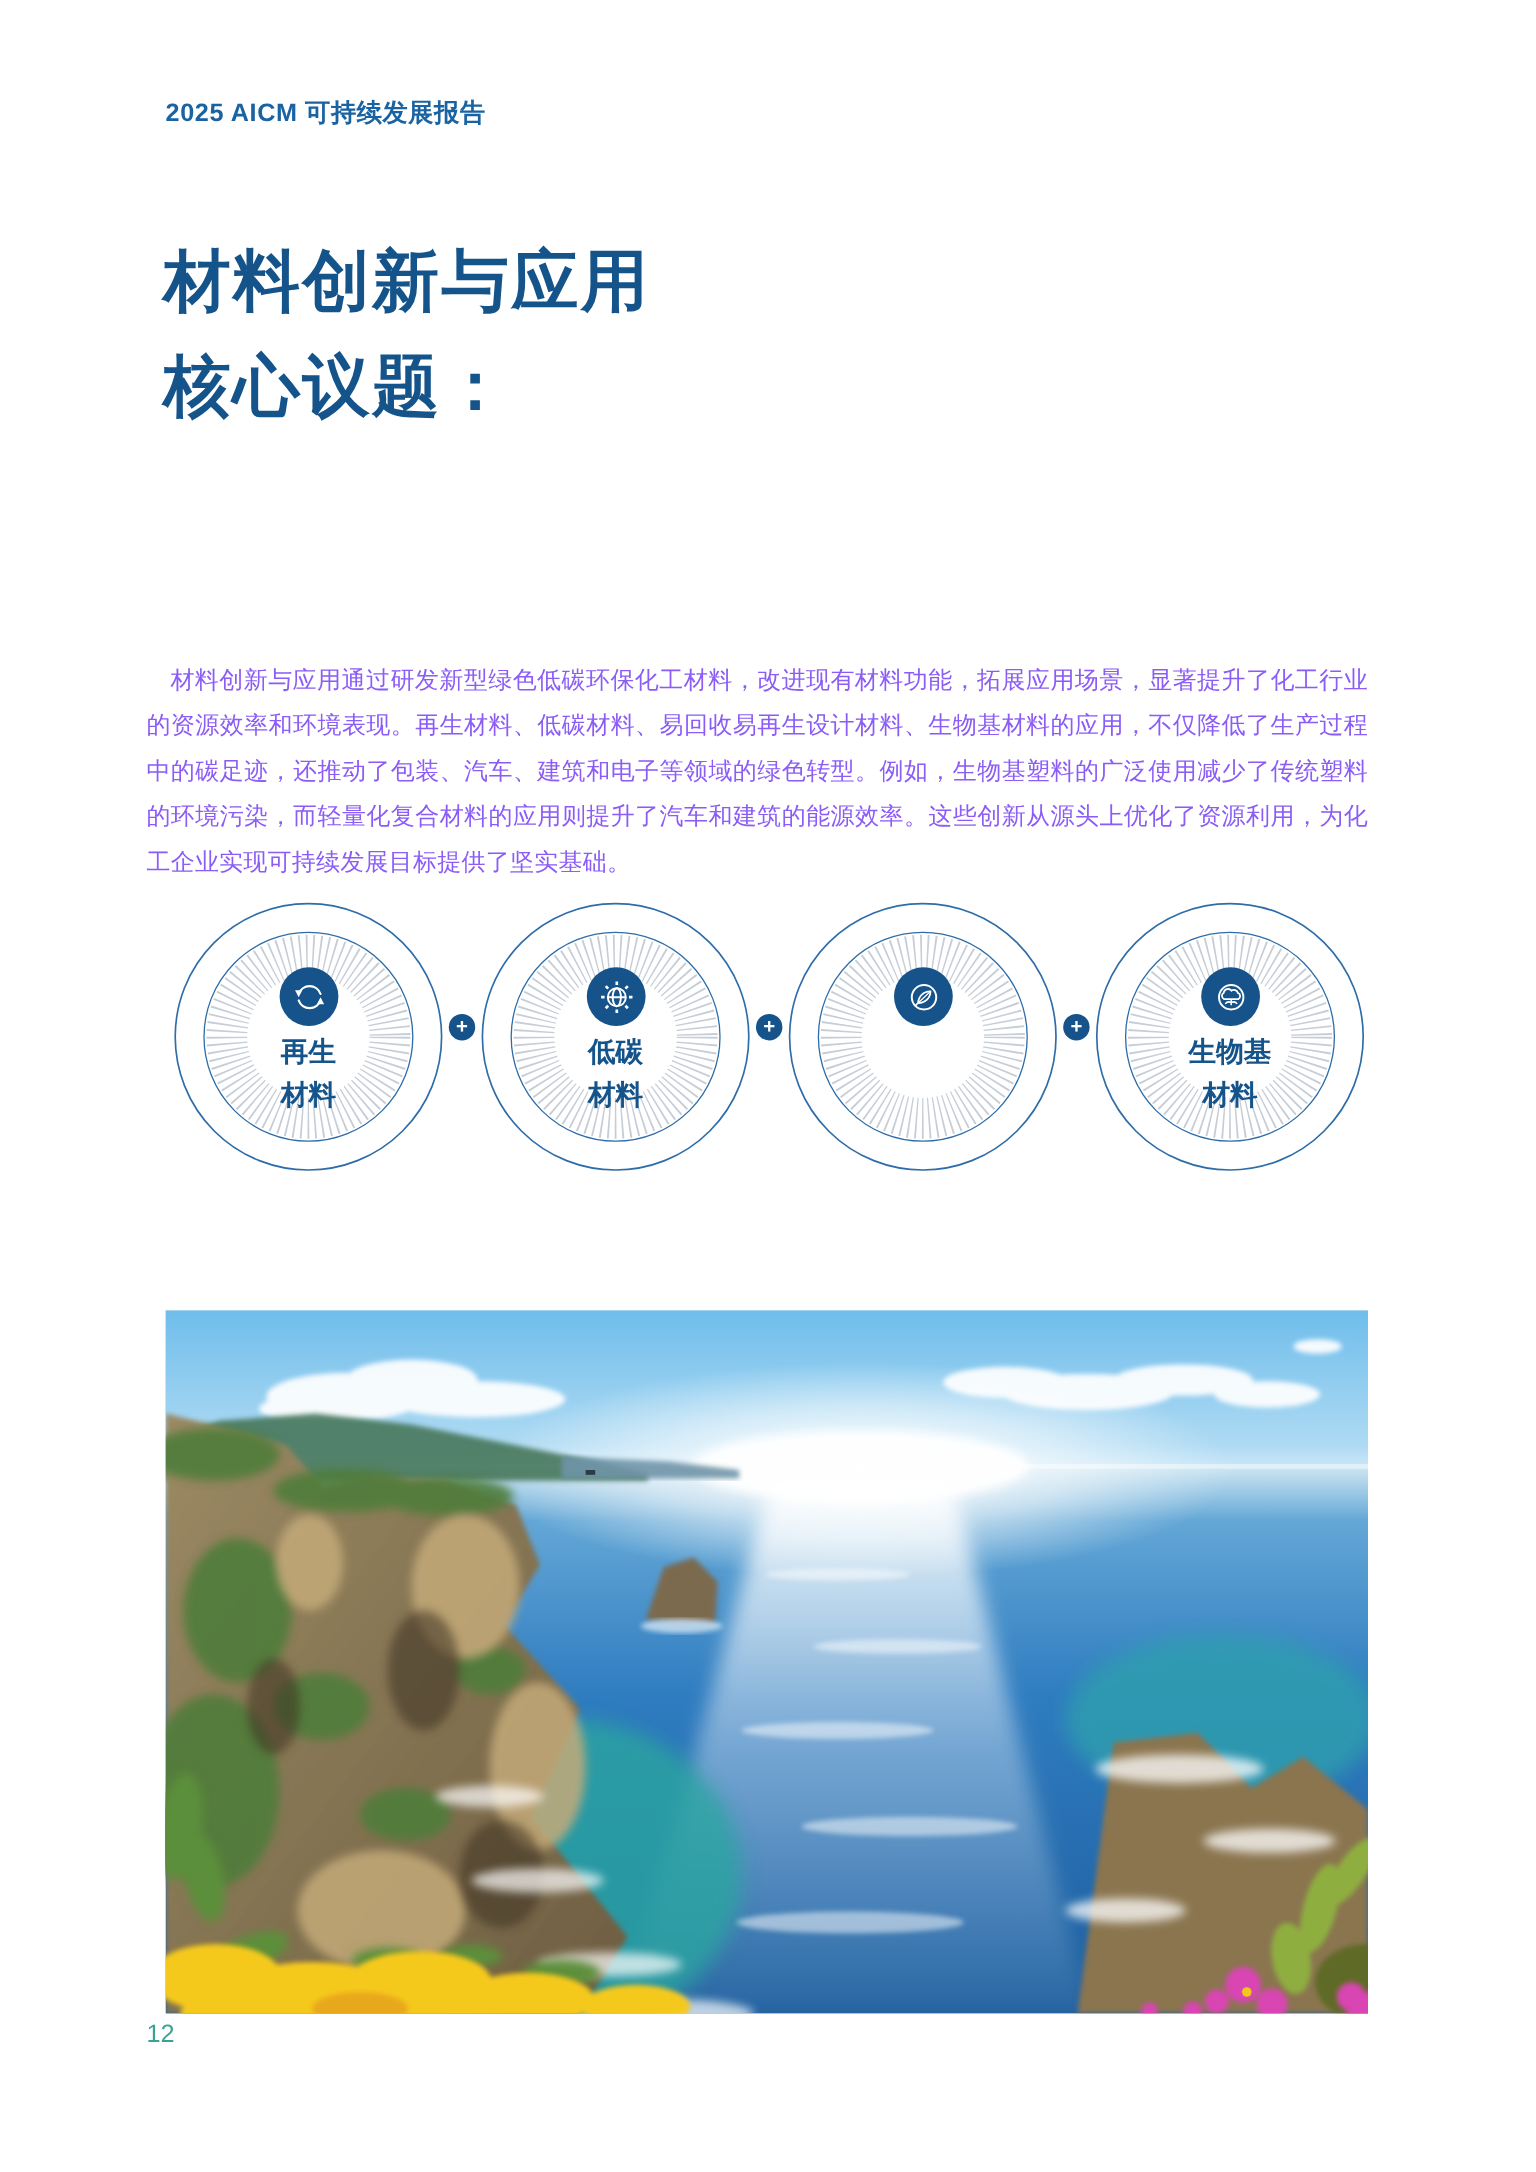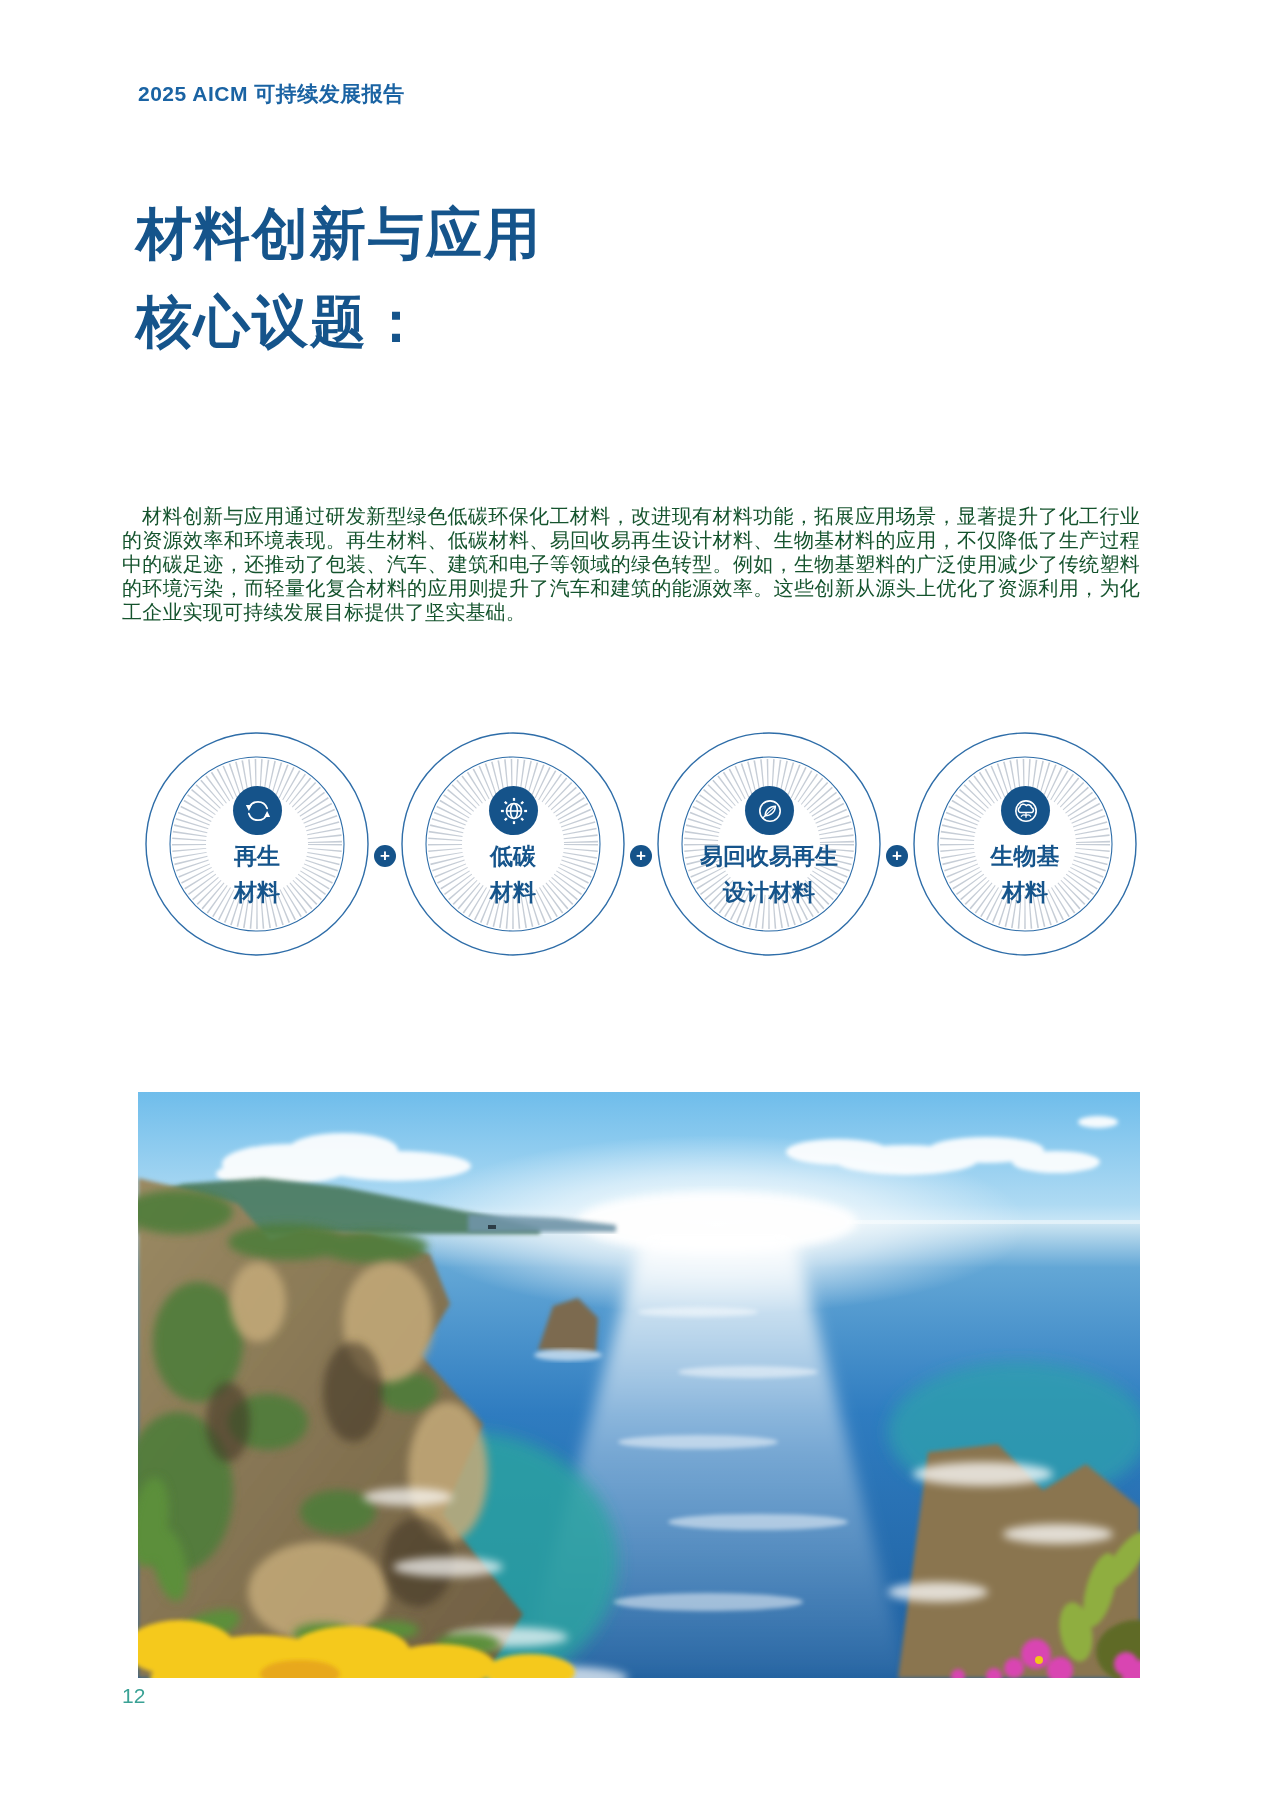--- a/index.html
+++ b/index.html
@@ -13,25 +13,25 @@
   }
   .doc-title{
     position:absolute;left:136px;top:190px;
     font-size:56px;font-weight:800;line-height:88px;color:#15548b;letter-spacing:2px;
   }
   .section-heading{
     position:absolute;left:122px;top:461px;
     font-size:30px;font-weight:800;color:#15548b;letter-spacing:.5px;white-space:pre;
   }
   .body-paragraph{
-    position:absolute;left:122px;top:504px;width:1018px;
-    font-size:20px;line-height:24px;color:#14532d;
+    position:absolute;left:122px;top:548px;width:1018px;
+    font-size:20px;line-height:38px;color:#8b5cf6;
     text-align:justify;text-indent:1em;letter-spacing:.2px;
   }
-  .materials-row{position:absolute;left:0;top:730px;width:1280px;height:230px;}
+  .materials-row{position:absolute;left:0;top:750px;width:1280px;height:230px;}
   .material-circle{position:absolute;top:0;width:228px;height:228px;}
   .material-circle .rings{position:absolute;left:0;top:0;}
   .icon-disc{
     position:absolute;left:90px;top:56px;width:49px;height:49px;border-radius:50%;
     background:#15538a;display:flex;align-items:center;justify-content:center;
   }
   .icon-disc svg{width:30px;height:30px;}
   .material-label{
     position:absolute;left:0;top:108px;width:228px;text-align:center;
     font-size:23px;font-weight:800;color:#15548b;line-height:36px;
@@ -126,24 +126,20 @@
         <circle cx="114" cy="114" r="87" fill="none" stroke="#2e6da8" stroke-width="1.1"></circle>
         <circle cx="114" cy="114" r="68" fill="none" stroke="#b3bcc8" stroke-width="34" stroke-dasharray="1.3 4" opacity="0.75"></circle>
       </svg>
       <div class="icon-disc">
         <svg viewBox="-14 -14 28 28">
           <circle r="9.5" fill="none" stroke="#fff" stroke-width="1.5"></circle>
           <path d="M-4.5,4.5 C-4.5,-0.5 -0.5,-4.5 5,-4.5 C5,0.5 1,4.5 -4.5,4.5 Z" fill="none" stroke="#fff" stroke-width="1.4"></path>
           <path d="M-4.5,4.5 C-1,1 2,-1.5 5,-4.5" stroke="#fff" stroke-width="1" fill="none"></path>
           <path d="M-7,7 C-6,5.5 -5.2,4.9 -4.5,4.5" stroke="#fff" stroke-width="1.2" fill="none"></path>
         </svg>
-      </div>
-      <div class="material-label">
-        <div>易回收易再生</div>
-        <div>设计材料</div>
       </div>
     </div>
 
     <div class="material-circle" style="left:911px">
       <svg class="rings" width="228" height="228" viewBox="0 0 228 228">
         <circle cx="114" cy="114" r="111" fill="none" stroke="#2e6da8" stroke-width="1.4"></circle>
         <circle cx="114" cy="114" r="87" fill="none" stroke="#2e6da8" stroke-width="1.1"></circle>
         <circle cx="114" cy="114" r="68" fill="none" stroke="#b3bcc8" stroke-width="34" stroke-dasharray="1.3 4" opacity="0.75"></circle>
       </svg>
       <div class="icon-disc">

